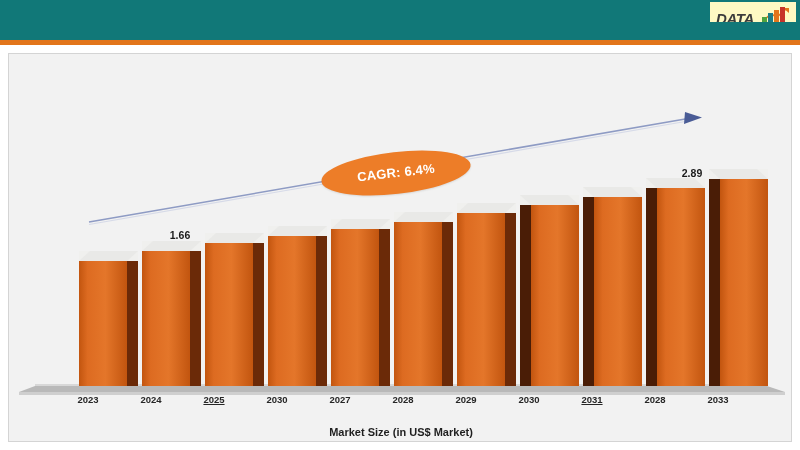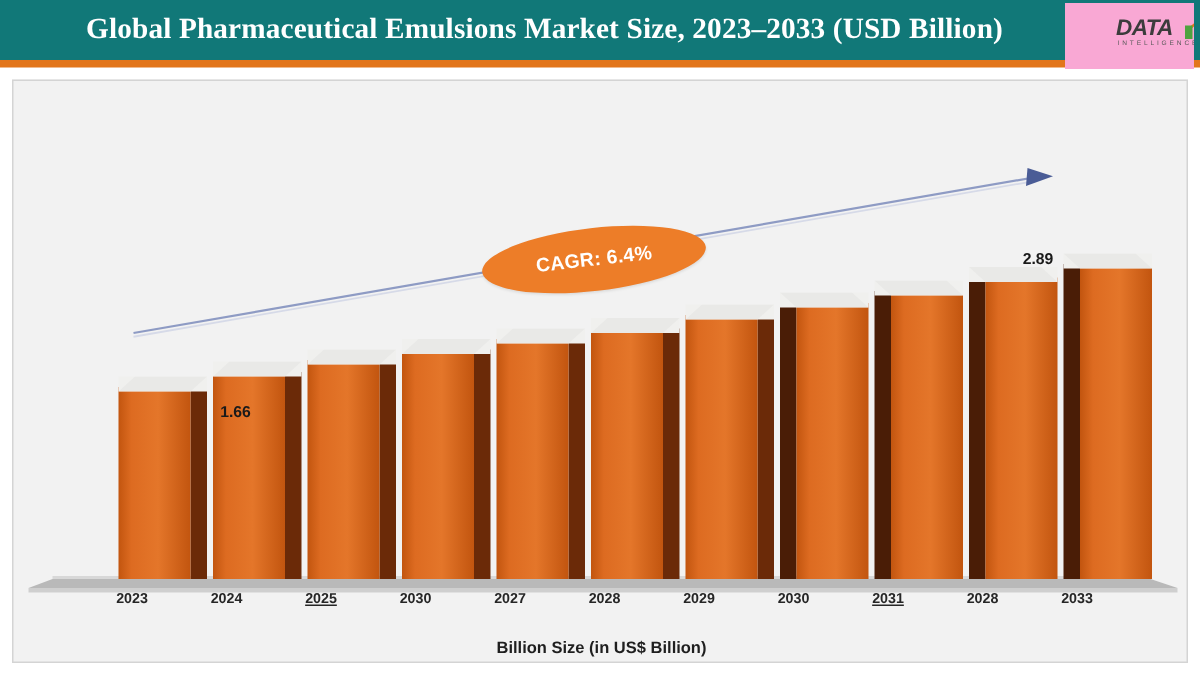--- a/index.html
+++ b/index.html
@@ -54,25 +54,24 @@
     white-space: nowrap;
     overflow: hidden;
   }
 
   
   #logo {
     position: absolute;
     right: 4px;
     top: 2px;
     width: 86px;
-    height: 44px;
-    background: #f9a8d4;
+    height: 20px;
+    background: #fef9c3;
     box-sizing: border-box;
     overflow: hidden;
-    padding-left: 28px;
   }
   #logo-inner {
     position: relative;
     width: 86px;
     height: 36px;
   }
   #logo-word {
     position: absolute;
     left: 6px;
     top: 8px;
@@ -250,21 +249,20 @@
     white-space: nowrap;
   }
 </style>
 </head>
 <body>
 
 <div id="slide">
 
   <div id="header"></div>
   <div id="header-underline"></div>
-  <div id="header-title">Global Pharmaceutical Emulsions Market Size, 2023–2033 (USD Billion)</div>
 
   <div id="logo">
     <div id="logo-inner">
       <div id="logo-word">DATA</div>
       <div id="logo-sub">INTELLIGENCE</div>
       <div id="logo-bars">
         <svg id="logo-arrow" viewBox="0 0 26 14">
           <polyline points="1,12 8,6 14,9 23,1" fill="none" stroke="#E2751B" stroke-width="1.6"></polyline>
           <polygon points="20,0 26,0 26,5" fill="#E2751B"></polygon>
         </svg>
@@ -300,21 +298,21 @@
         </svg>
       </div>
 
       <div class="bar-group" style="left:133px; top:194px; width:48px; height:138px;">
         <div class="bar-side right"></div>
         <div class="bar-front"></div>
         <svg class="bar-top" style="left:0; top:-7px; width:59px;" viewBox="0 0 59 10" preserveAspectRatio="none">
           <polygon points="0,10 48,10 59,0 11,0" fill="#E9E9E7"></polygon>
         </svg>
       </div>
-      <div class="bar-label" style="left:120px; top:175px; width:56px;margin-top:40px;">1.66</div>
+      <div class="bar-label" style="left:143px; top:175px; width:56px;">1.66</div>
 
       <div class="bar-group" style="left:196px; top:186px; width:48px; height:146px;">
         <div class="bar-side right"></div>
         <div class="bar-front"></div>
         <svg class="bar-top" style="left:0; top:-7px; width:59px;" viewBox="0 0 59 10" preserveAspectRatio="none">
           <polygon points="0,10 48,10 59,0 11,0" fill="#E9E9E7"></polygon>
         </svg>
       </div>
 
       <div class="bar-group" style="left:259px; top:179px; width:48px; height:153px;">
@@ -395,16 +393,16 @@
       <div class="xtick" style="left:235px; width:66px;">2030</div>
       <div class="xtick" style="left:298px; width:66px;">2027</div>
       <div class="xtick" style="left:361px; width:66px;">2028</div>
       <div class="xtick" style="left:424px; width:66px;">2029</div>
       <div class="xtick" style="left:487px; width:66px;">2030</div>
       <div class="xtick" style="left:550px; width:66px;text-decoration:underline;">2031</div>
       <div class="xtick" style="left:613px; width:66px;">2028</div>
       <div class="xtick" style="left:676px; width:66px;">2033</div>
     </div>
 
-    <div id="axis-title">Billion Size (in US$ Billion)</div>
+    <div id="axis-title">Market Size (in US$ Market)</div>
 
   </div>
 </div>
 
 </body></html>

